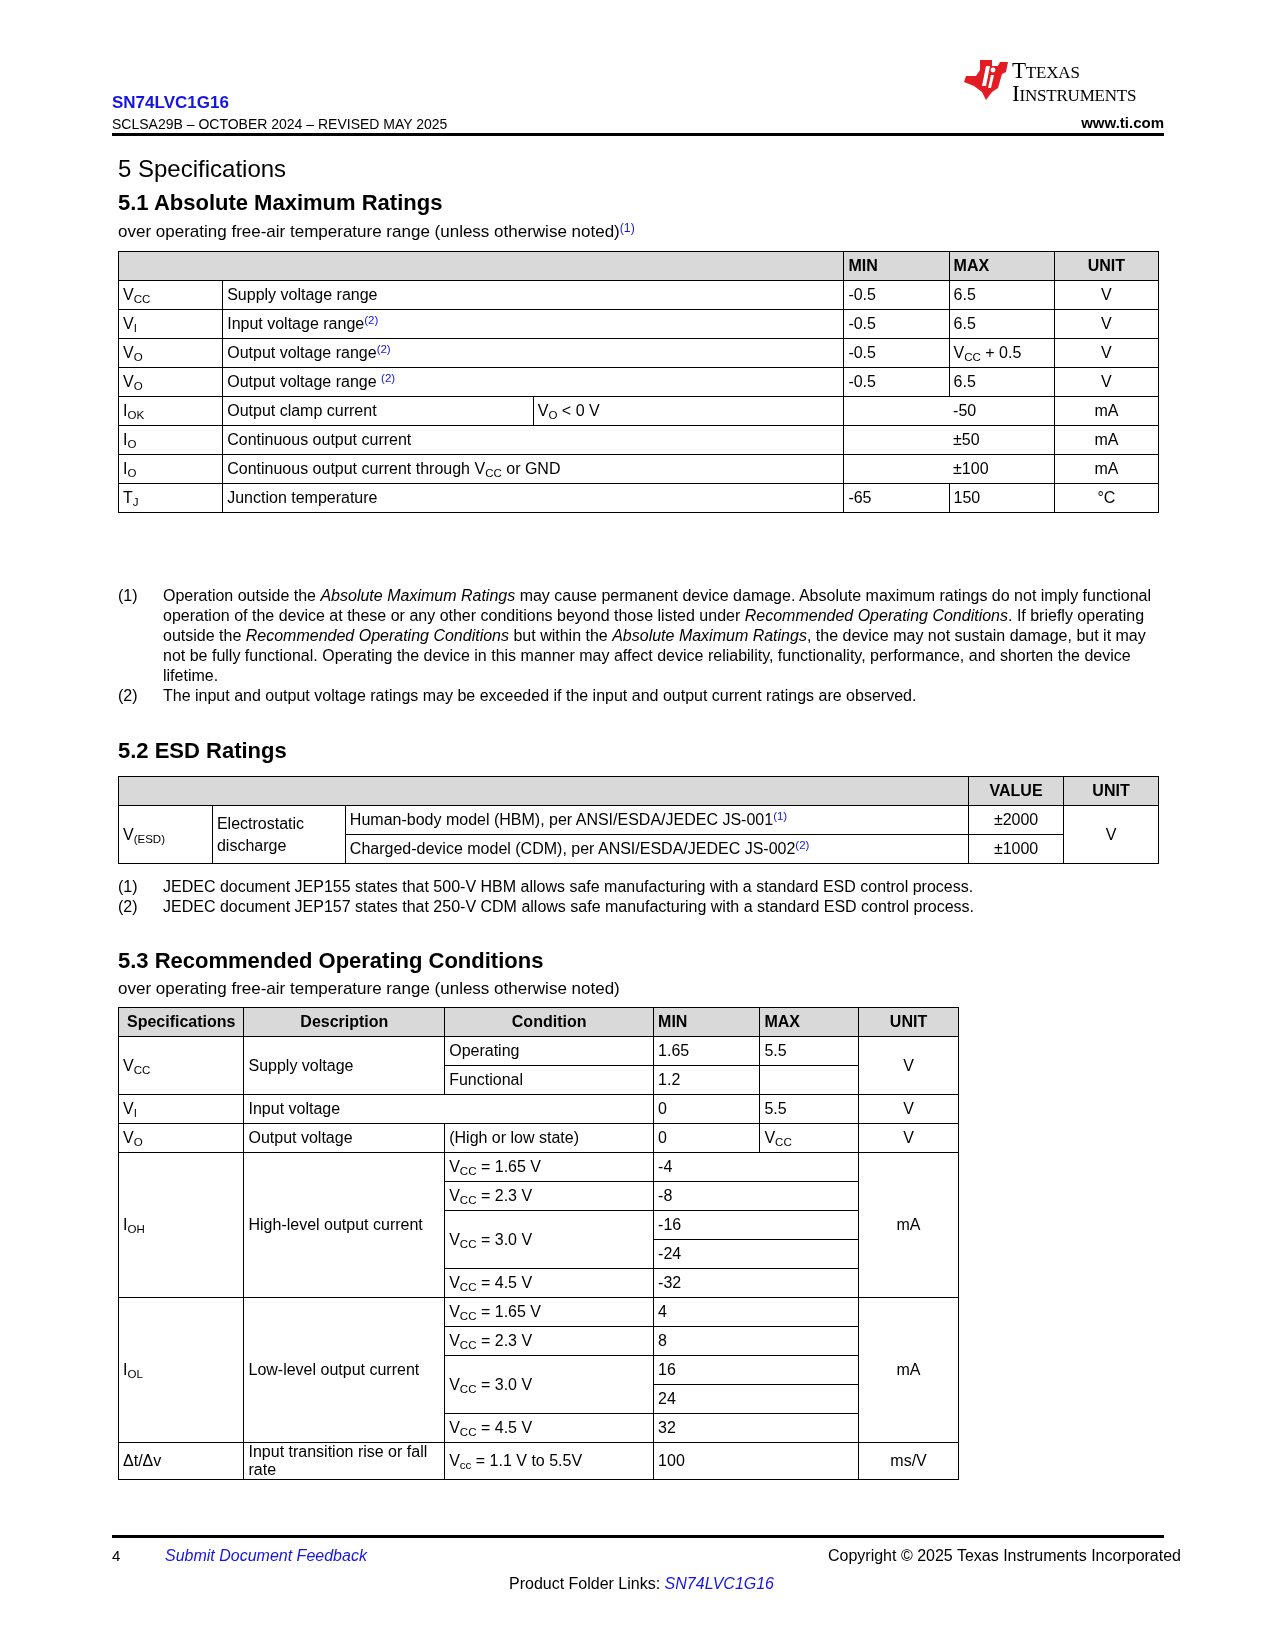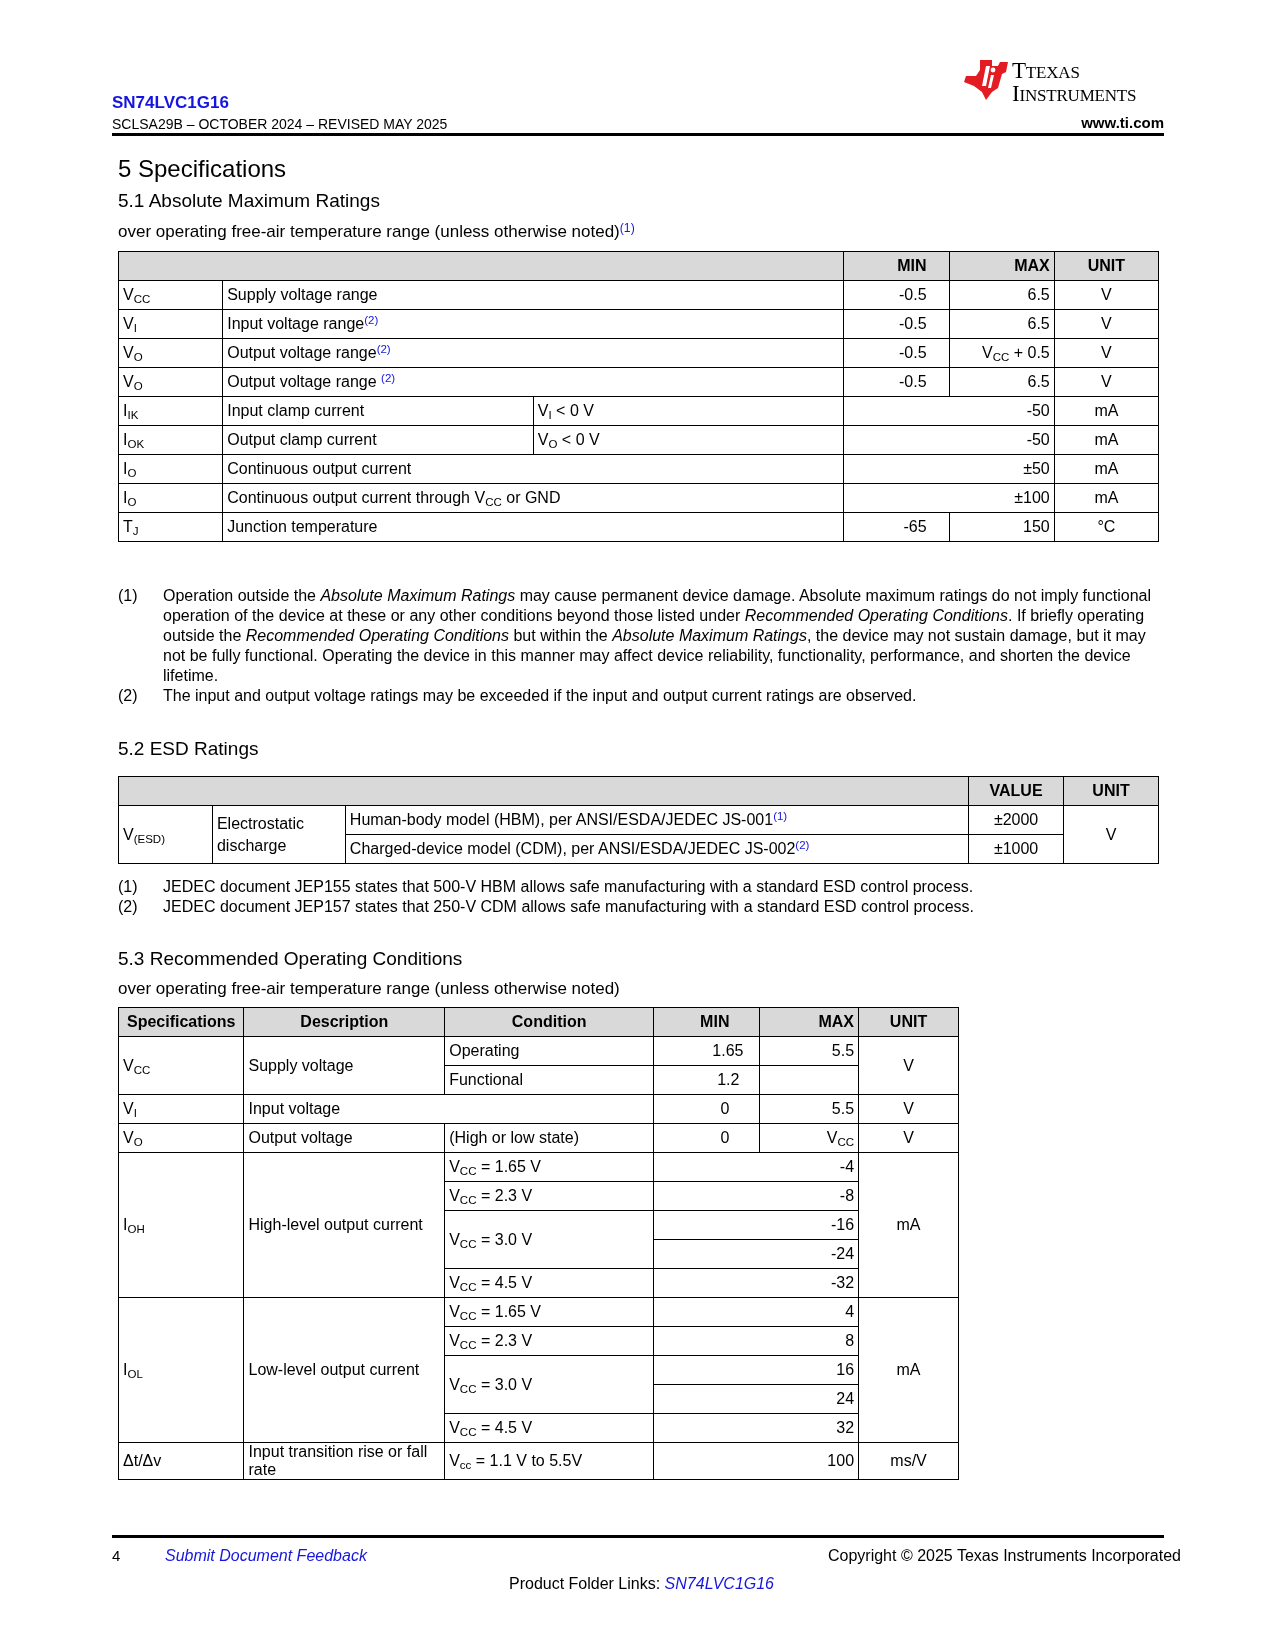--- a/index.html
+++ b/index.html
@@ -11,28 +11,28 @@
 
   
   #hdr-part { left: 112px; top: 93px; font-size: 17px; font-weight: bold; color: #1515e0; }
   #hdr-doc { left: 112px; top: 116px; font-size: 14px; }
   #hdr-rule { left: 112px; top: 133px; width: 1052px; height: 3px; background: #000; }
   #hdr-logo { left: 962px; top: 58px; width: 202px; height: 50px; }
   #hdr-logo .ti-text { position: absolute; left: 50px; top: 2px; font-family: "Liberation Serif", serif; font-size: 21px; line-height: 21px; letter-spacing: -0.2px; }
   #hdr-logo .ti-text .big { font-size: 23px; }
   #hdr-web { right: 111px; top: 114px; font-size: 15px; font-weight: bold; }
   #h-spec { left: 118px; top: 155px; font-size: 24px; text-align: right; }
-  .h2 { font-size: 19px; font-weight: normal; }
+  .h2 { font-size: 22px; font-weight: bold; }
   .note { font-size: 17px; }
 
   
   table { border-collapse: collapse; position: absolute; font-size: 16px; }
   td, th { border: 1.3px solid #000; padding: 0 4px; height: 28px; }
   th { background: #d9d9d9; font-weight: bold; }
-  .r { text-align: right; }
+  .r { text-align: left; }
   .c { text-align: center; }
   #t1 { left: 118px; top: 251px; width: 1041px; }
   #t2 { left: 118px; top: 776px; width: 1041px; }
   #t3 { left: 118px; top: 1007px; width: 841px; }
   .noL { border-left: none; }
   .noR { border-right: none; }
 
   .fn { font-size: 16px; line-height: 20px; }
   .fn .num { position: absolute; left: 0; }
   .fn .txt { margin-left: 45px; }
@@ -108,28 +108,20 @@
     <td class="r" style="padding-right:22px">-0.5</td>
     <td class="r"><span>V</span><sub>CC</sub><span style="white-space:pre"> + 0.5</span></td>
     <td class="c">V</td>
   </tr>
   <tr>
     <td><span>V</span><sub>O</sub></td>
     <td colspan="2"><span style="white-space:pre">Output voltage range </span><sup class="ref">(2)</sup></td>
     <td class="r" style="padding-right:22px">-0.5</td>
     <td class="r">6.5</td>
     <td class="c">V</td>
-  </tr>
-  <tr>
-    <td><span>I</span><sub>IK</sub></td>
-    <td>Input clamp current</td>
-    <td><span>V</span><sub>I</sub><span style="white-space:pre"> &lt; 0 V</span></td>
-    <td class="r noR"></td>
-    <td class="r noL">-50</td>
-    <td class="c">mA</td>
   </tr>
   <tr>
     <td><span>I</span><sub>OK</sub></td>
     <td>Output clamp current</td>
     <td><span>V</span><sub>O</sub><span style="white-space:pre"> &lt; 0 V</span></td>
     <td class="r noR"></td>
     <td class="r noL">-50</td>
     <td class="c">mA</td>
   </tr>
   <tr>

